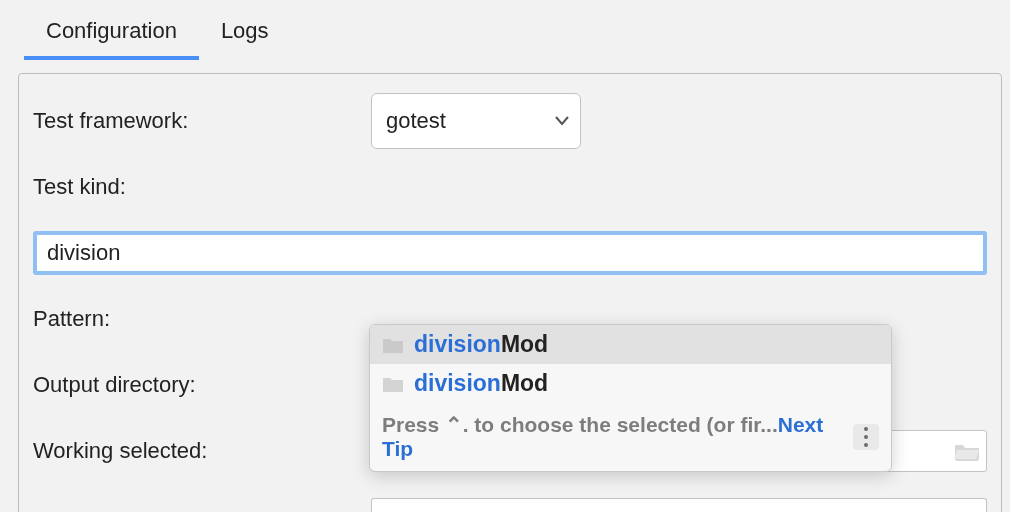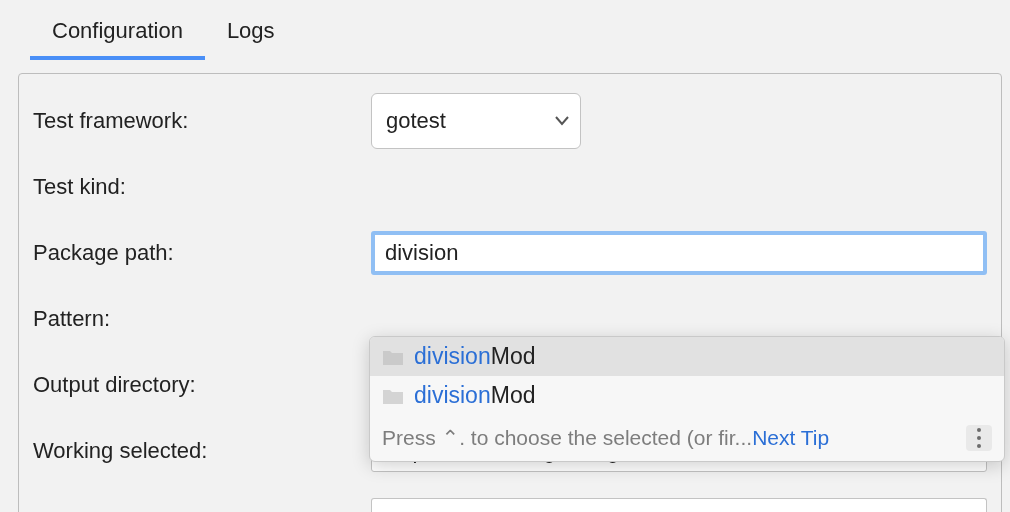--- a/index.html
+++ b/index.html
@@ -10,21 +10,21 @@
     height: 512px;
     overflow: hidden;
     background: #f2f2f2;
     font-family: -apple-system, "Helvetica Neue", Arial, sans-serif;
     font-size: 22px;
     color: #222;
   }
 
   .tabs {
     display: flex;
-    padding-left: 30px;
+    padding-left: 24px;
     height: 60px;
     align-items: flex-end;
   }
   .tab {
     padding: 14px 22px 12px 22px;
     cursor: pointer;
   }
   .tab.active {
     border-bottom: 4px solid #4a8ff7;
   }
@@ -106,29 +106,30 @@
     width:26px; height:20px;
     margin-left:8px;
     cursor:pointer;
     opacity:0.6;
   }
   .folder-icon svg { width:100%; height:100%; display:block; }
 
   
   .popup {
     position: absolute;
-    top: 262px;
+    top: 250px;
     left: 350px;
-    width: 636px;
+    width: 523px;
     background: #f7f7f7;
     border: 1px solid #c9c9c9;
     border-radius: 6px;
     box-shadow: 0 4px 18px rgba(0,0,0,0.18);
     overflow: hidden;
     z-index: 10;
+    font-weight: bold;
   }
   .popup-item {
     display: flex;
     align-items: center;
     padding: 6px 12px;
     cursor: pointer;
     font-size: 23px;
   }
   .popup-item.selected {
     background: #e1e1e1;
@@ -184,21 +185,20 @@
           </svg>
       </span>
     </div>
   </div>
 
   <div class="row">
     <div class="row-label">Test kind:</div>
   </div>
 
   <div class="row">
-    <div class="row-label">Package path:</div>
     <div class="text-input-wrap">
       <input class="text-input" value="division" style="">
     </div>
   </div>
 
   <div class="row">
     <div class="row-label">Pattern:</div>
   </div>
 
   <div class="row">

